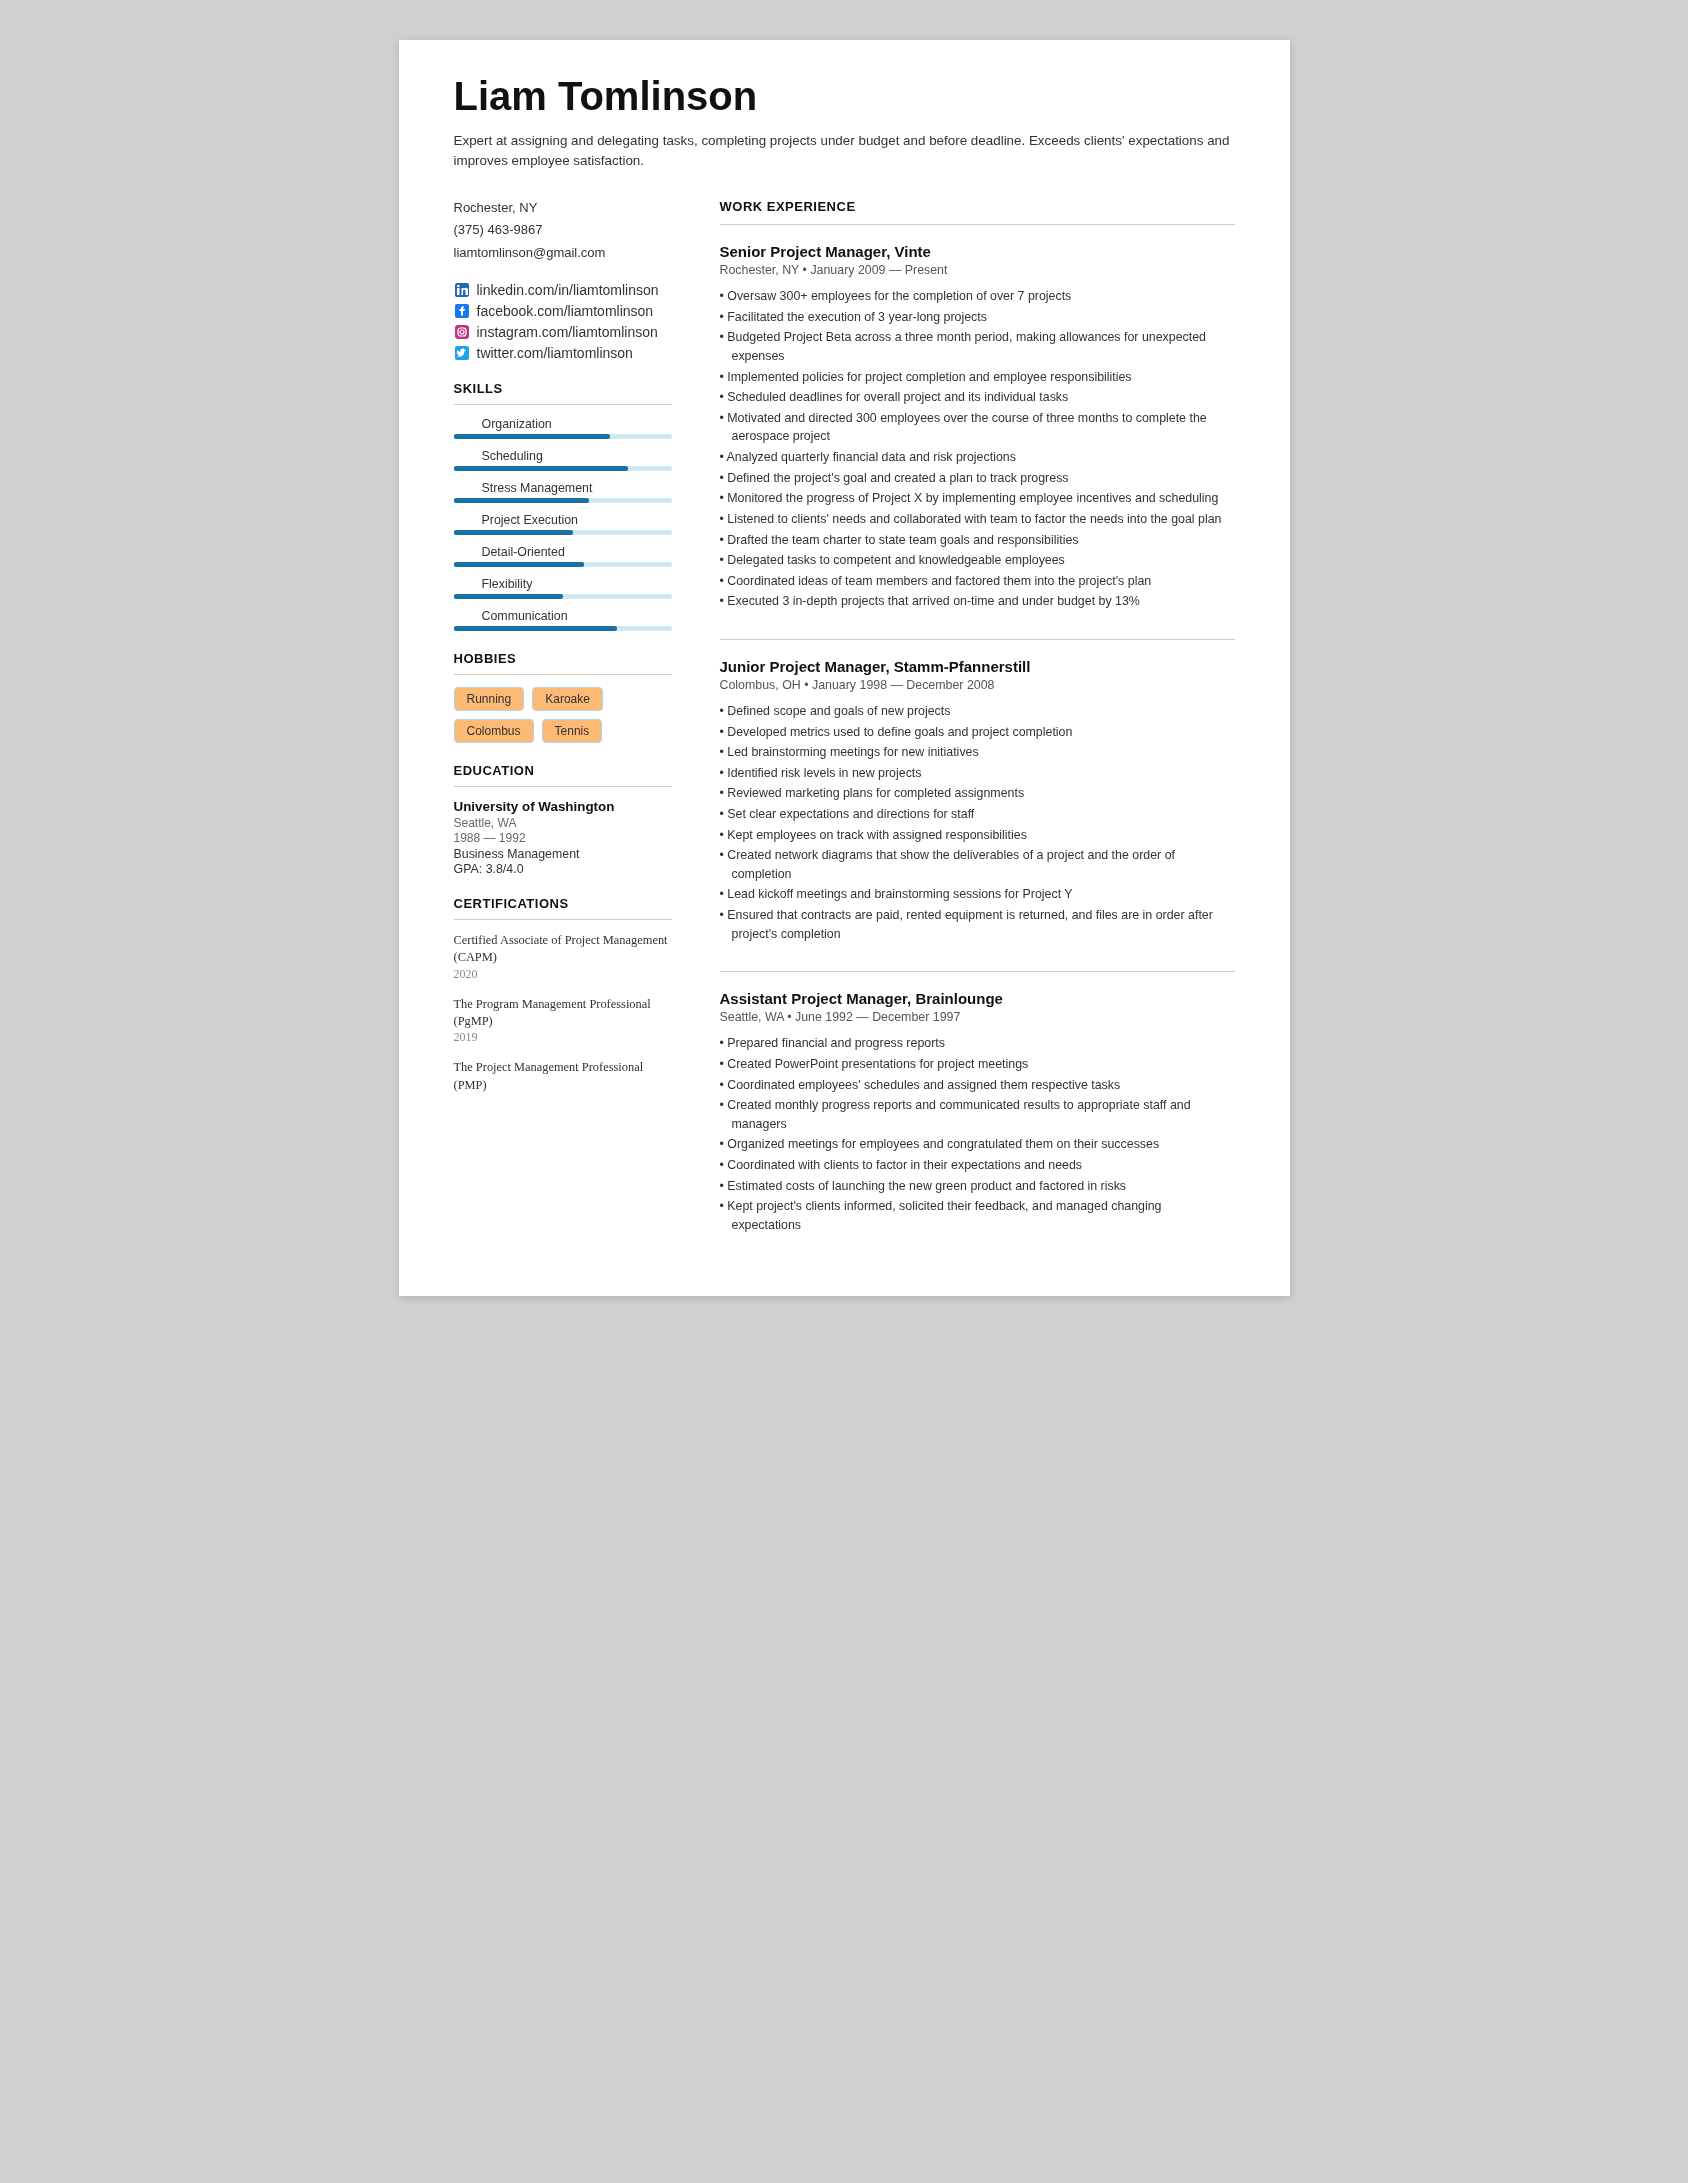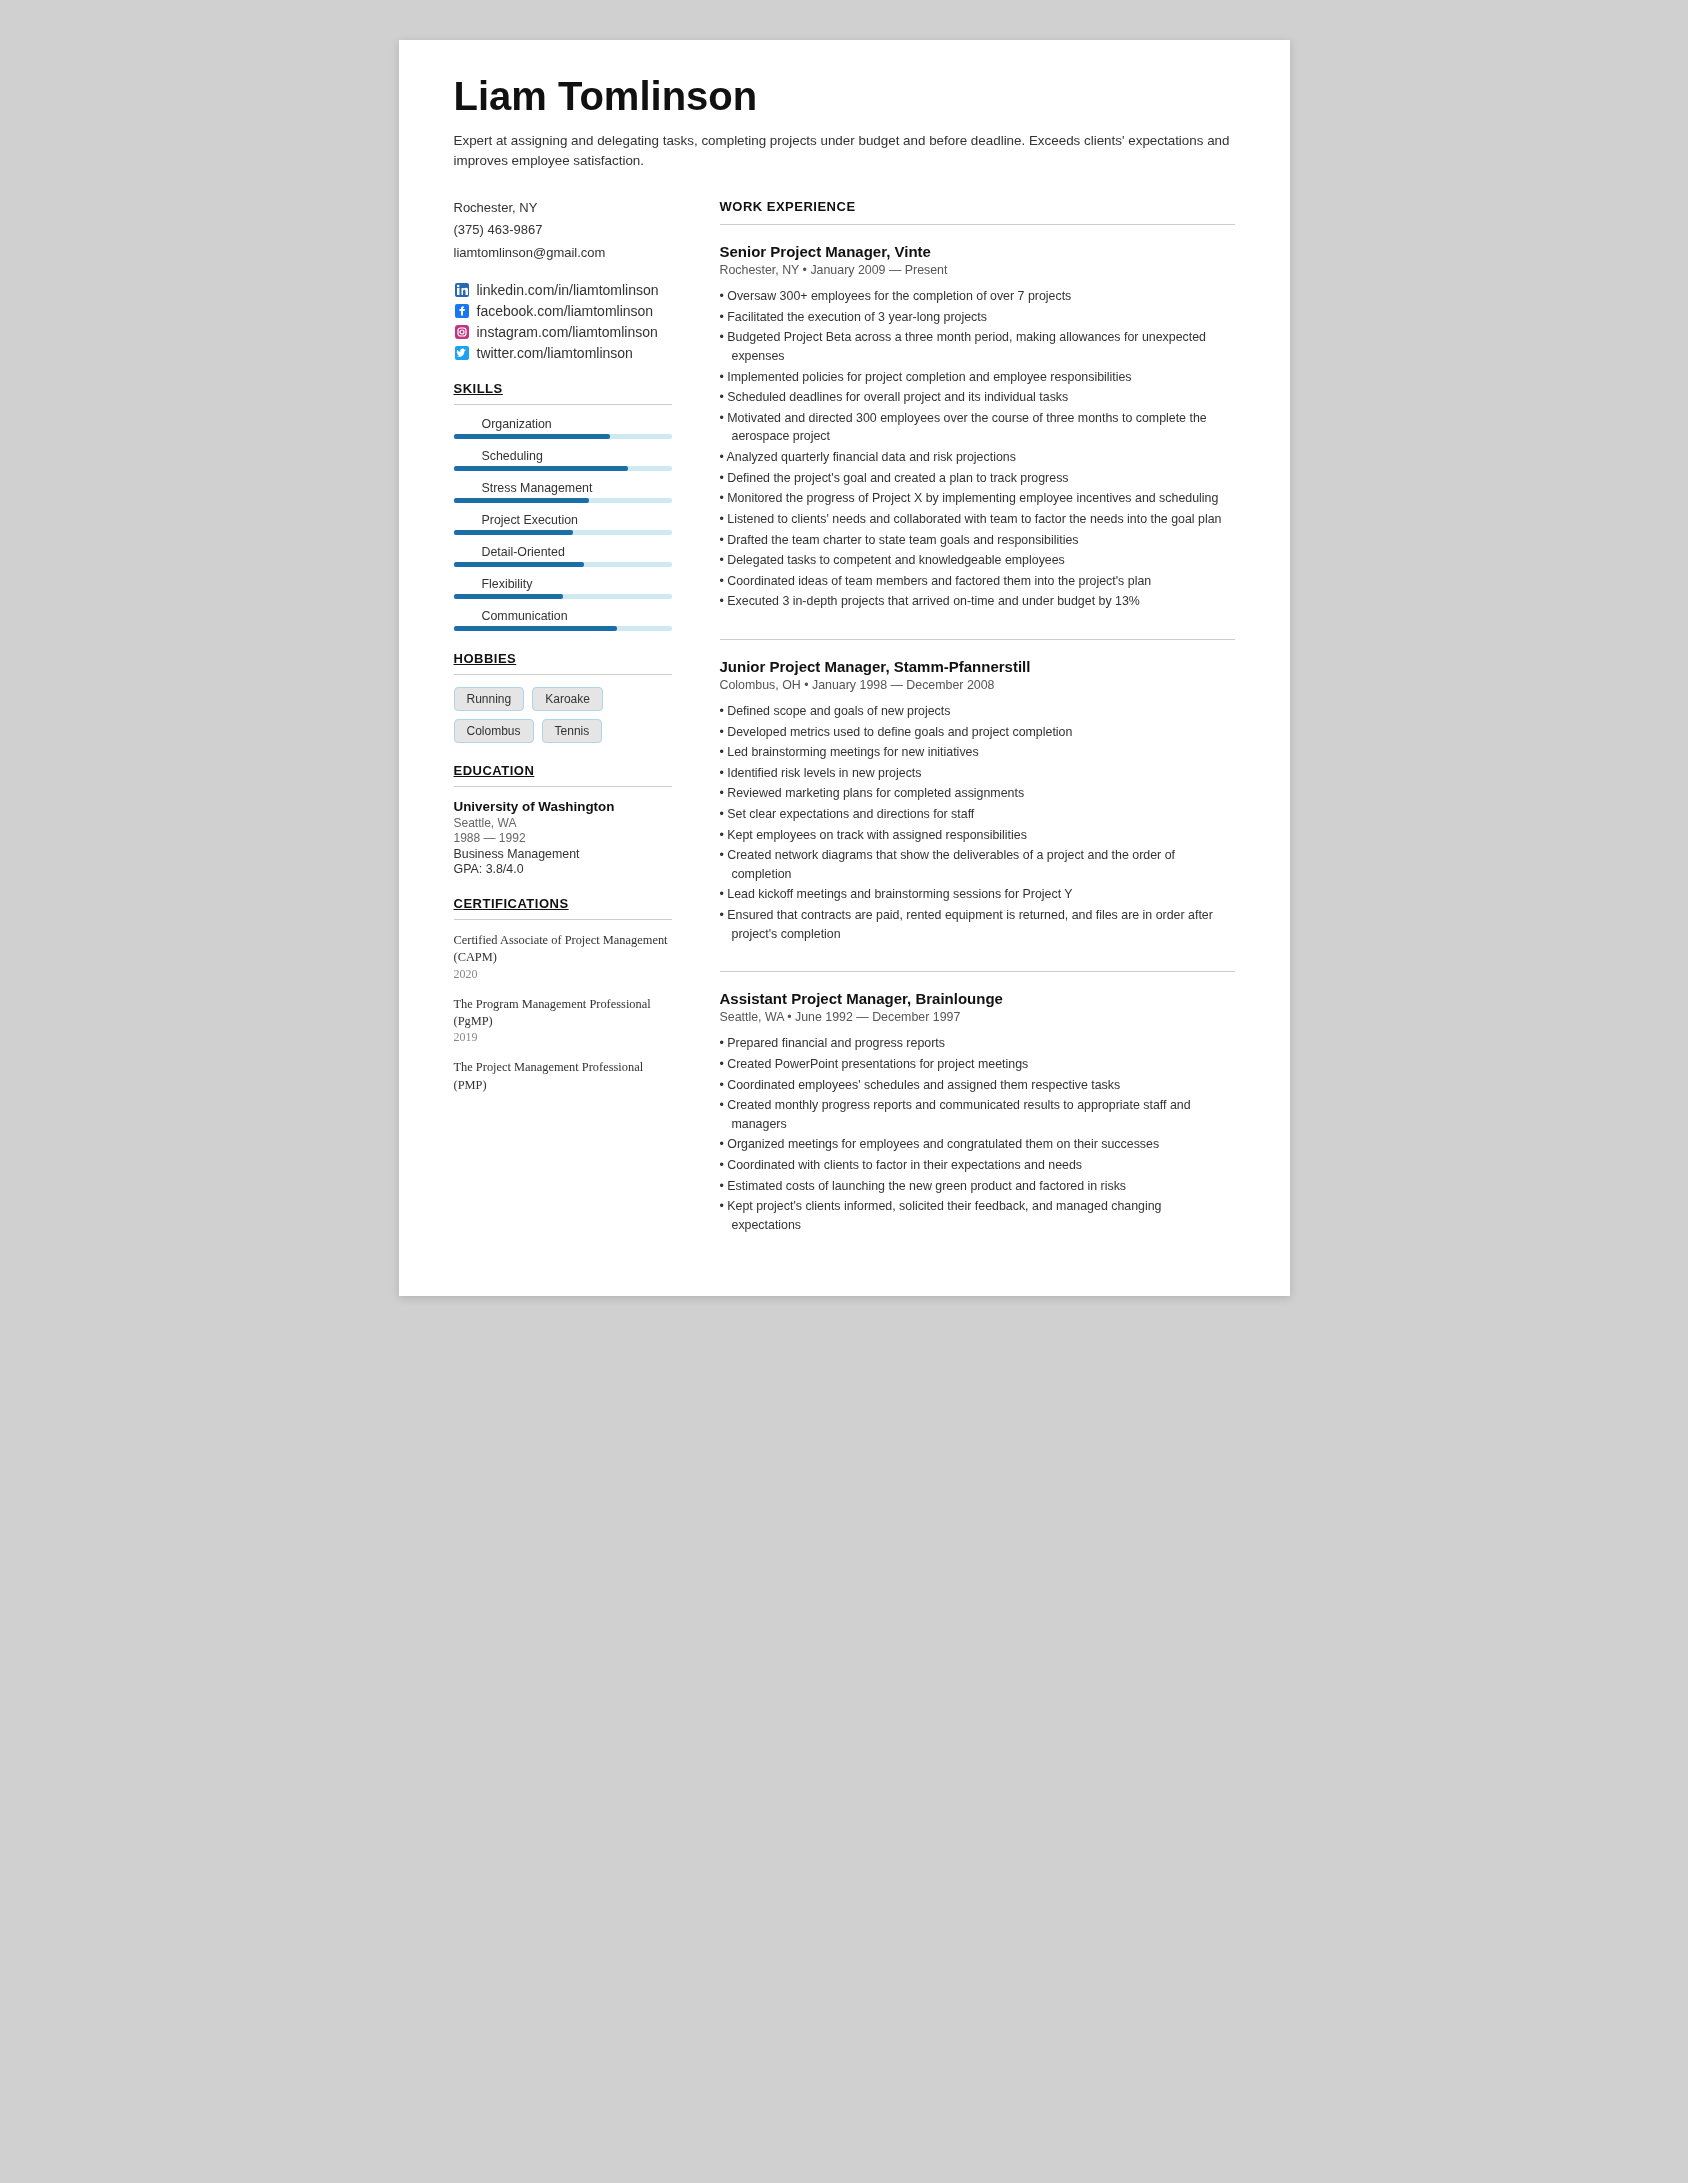--- a/index.html
+++ b/index.html
@@ -68,21 +68,20 @@
       justify-content: center;
       flex-shrink: 0;
     }
     .section-title {
       font-size: 13px;
       font-weight: 900;
       color: #111;
       letter-spacing: 0.5px;
       margin-bottom: 8px;
       text-transform: uppercase;
-      text-decoration: underline;
     }
     .divider {
       border: none;
       border-top: 1.5px solid #ccc;
       margin-bottom: 12px;
     }
     .skill-row {
       margin-bottom: 10px;
     }
     .skill-name {
@@ -102,21 +101,21 @@
       height: 5px;
       border-radius: 2px;
     }
     .hobbies-tags {
       display: flex;
       flex-wrap: wrap;
       gap: 8px;
       margin-bottom: 4px;
     }
     .hobby-tag {
-      background: #e5e5e5;
+      background: #fdba74;
       border: 1px solid #b0d4e8;
       border-radius: 4px;
       padding: 4px 12px;
       font-size: 12px;
       color: #333;
     }
     
     .edu-institution {
       font-size: 13.4px;
       font-weight: 700;

